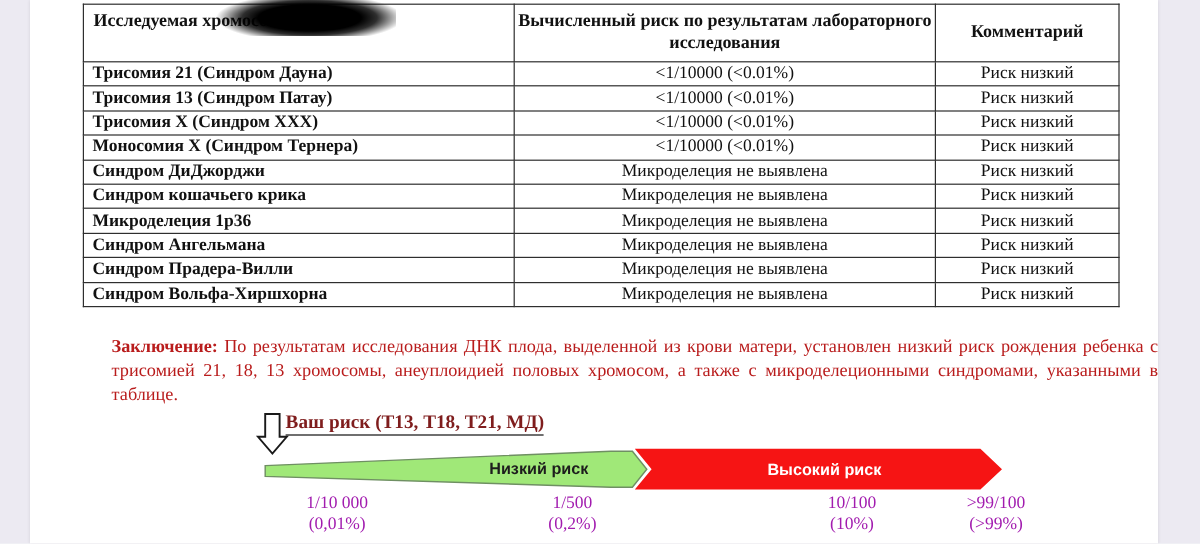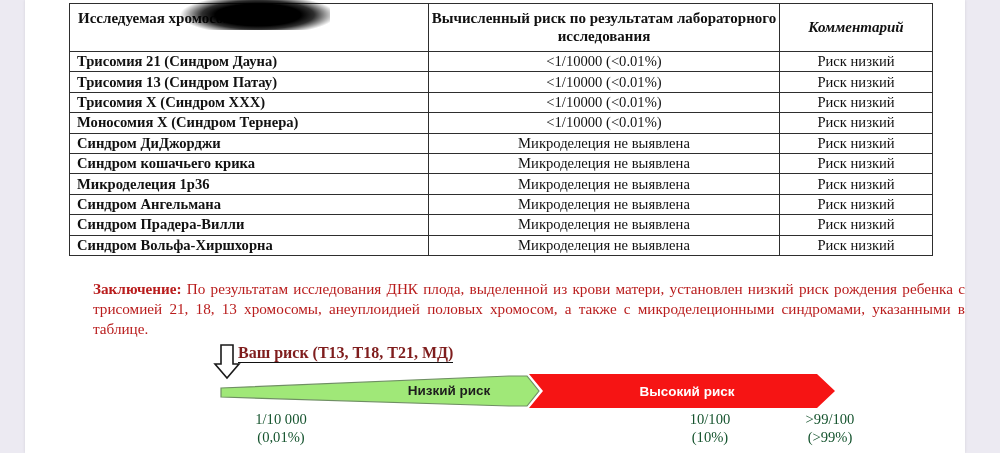--- a/index.html
+++ b/index.html
@@ -59,21 +59,21 @@
     color: #111;
   }
   th.col-name {
     text-align: left;
     padding-left: 8px;
     vertical-align: top;
     padding-top: 6px;
   }
   .col-name   { width: 350px; }
   .col-risk   { width: 350px; }
-  .col-comment{ width: 152px; font-style: italic; }
+  .col-comment{ width: 152px; }
 
   .results-table td {
     height: 19.4px;
     font-size: 14.6px;
     color: #111;
   }
   td.c-name {
     text-align: left;
     padding-left: 7px;
     font-weight: bold;
@@ -147,21 +147,21 @@
     left: 0;
     top: 70px;
     width: 940px;
     height: 40px;
   }
   .tick {
     position: absolute;
     text-align: center;
     font-size: 14.6px;
     line-height: 1.25;
-    color: #14532d;
+    color: #a21caf;
     width: 120px;
   }
   .tick .t1 { display: block; }
   .tick .t2 { display: block; }
 </style>
 </head>
 <body>
 
 
 
@@ -259,20 +259,24 @@
         <text id="band-low-text" x="232" y="23" text-anchor="middle" font-family="Liberation Sans, sans-serif" font-size="13.5" font-weight="bold" fill="#1d1d1d">Низкий риск</text>
         <text id="band-high-text" x="470" y="24" text-anchor="middle" font-family="Liberation Sans, sans-serif" font-size="13.5" font-weight="bold" fill="#ffffff">Высокий риск</text>
       </svg>
     </div>
 
     <div class="tick-labels" id="tick-labels">
         <div class="tick" style="left: 196px;">
           <span class="t1">1/10 000</span>
           <span class="t2">(0,01%)</span>
         </div>
+        <div class="tick" style="left: 392px;">
+          <span class="t1">1/500</span>
+          <span class="t2">(0,2%)</span>
+        </div>
         <div class="tick" style="left: 510px; margin-top: 40px;">
           <span class="t1">1/100</span>
           <span class="t2">(1%)</span>
         </div>
         <div class="tick" style="left: 625px;">
           <span class="t1">10/100</span>
           <span class="t2">(10%)</span>
         </div>
         <div class="tick" style="left: 745px;">
           <span class="t1">&gt;99/100</span>

